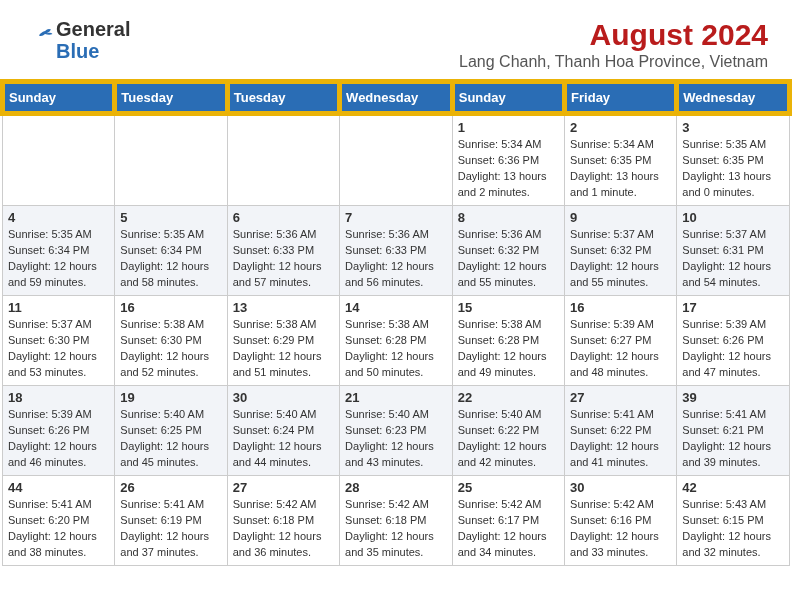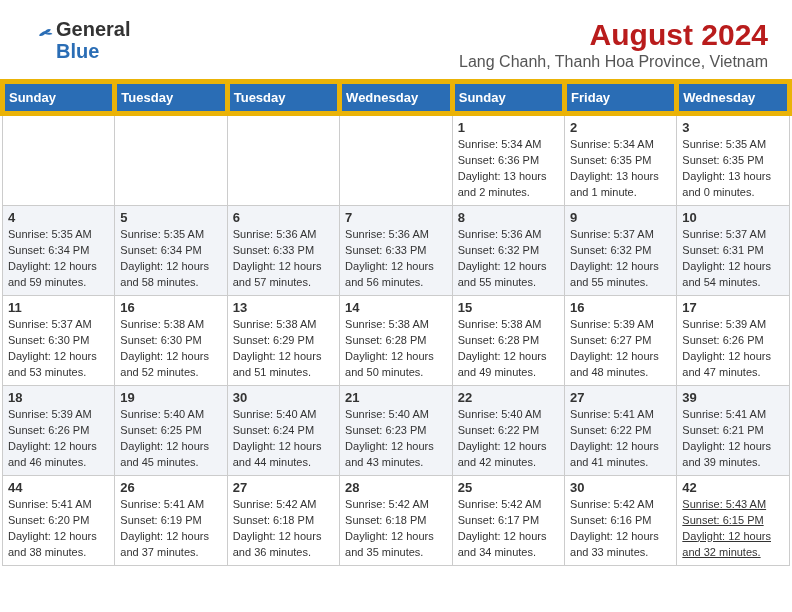--- a/index.html
+++ b/index.html
@@ -252,19 +252,19 @@
 Daylight: 12 hours
 and 35 minutes.</span></td>
         <td><span class="day-num">25</span><span class="day-info" style="white-space: pre-line;">Sunrise: 5:42 AM
 Sunset: 6:17 PM
 Daylight: 12 hours
 and 34 minutes.</span></td>
         <td><span class="day-num">30</span><span class="day-info" style="white-space: pre-line;">Sunrise: 5:42 AM
 Sunset: 6:16 PM
 Daylight: 12 hours
 and 33 minutes.</span></td>
-        <td><span class="day-num">42</span><span class="day-info" style="white-space: pre-line; text-decoration: underline;">Sunrise: 5:43 AM
+        <td><span class="day-num">42</span><span class="day-info" style="white-space: pre-line;">Sunrise: 5:43 AM
 Sunset: 6:15 PM
 Daylight: 12 hours
 and 32 minutes.</span></td>
       </tr>
     </tbody>
 </table>
 
 </body></html>

